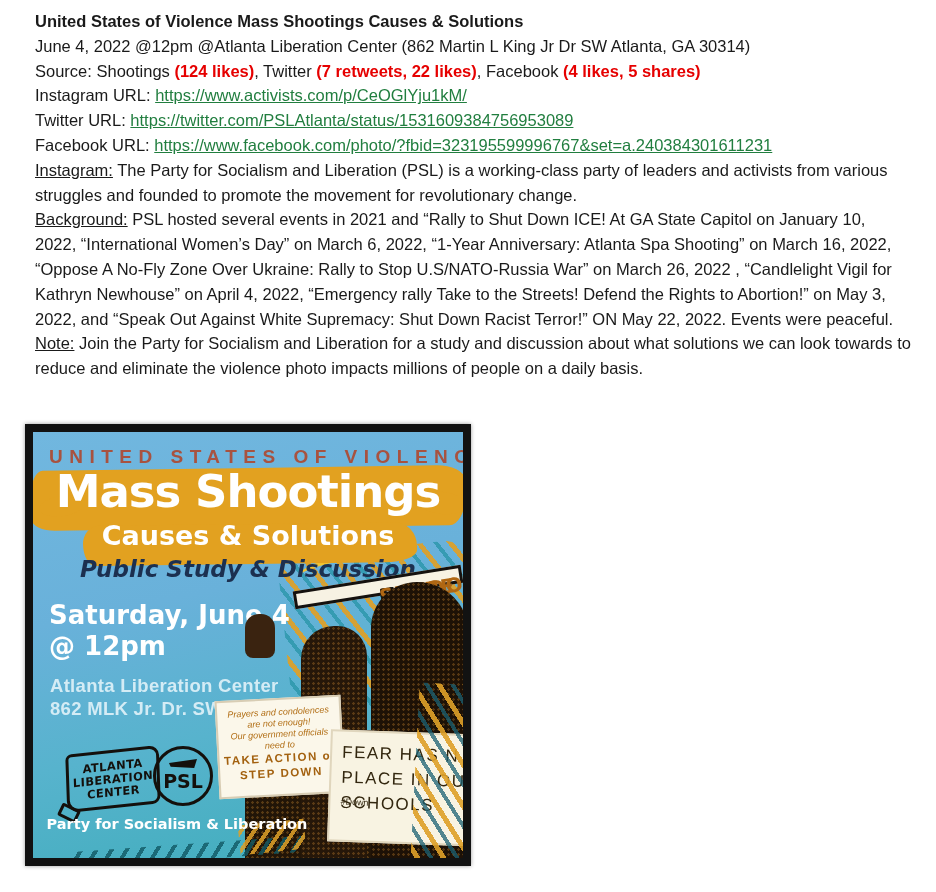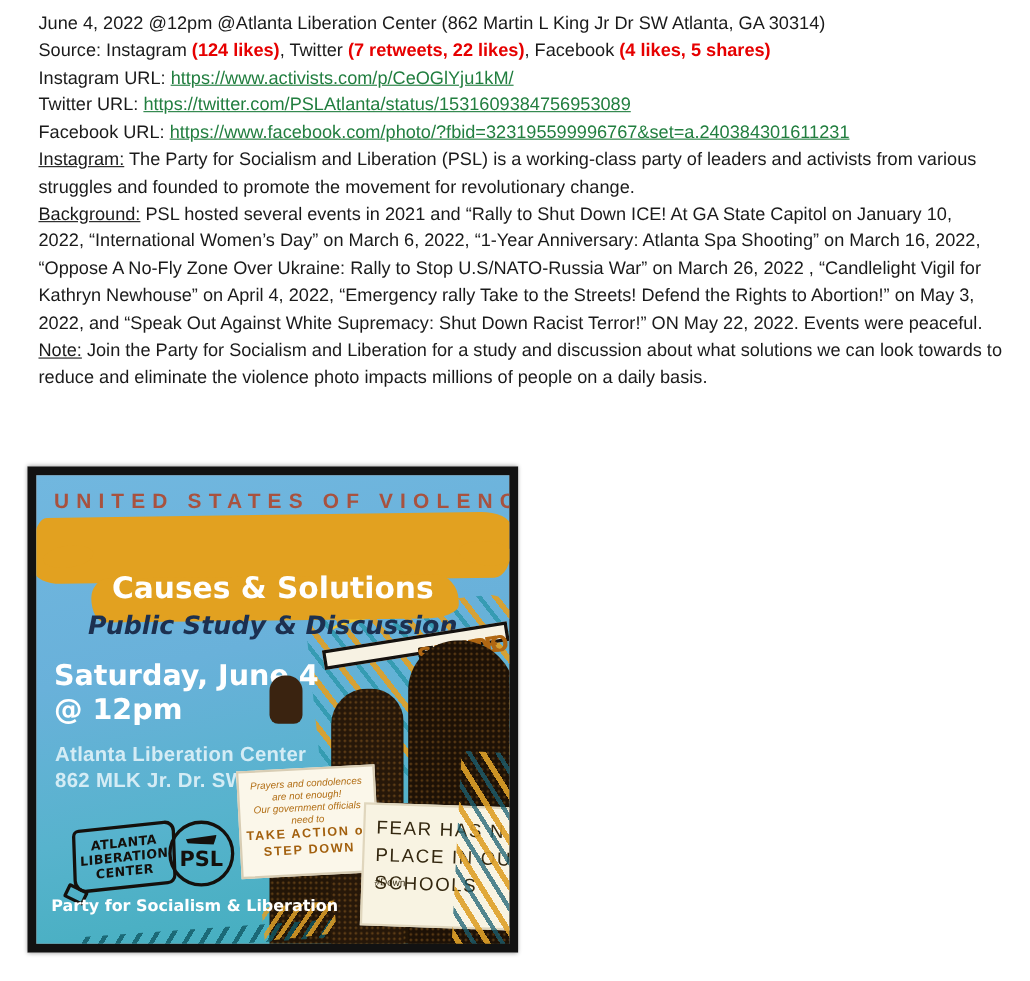--- a/index.html
+++ b/index.html
@@ -119,40 +119,42 @@
 
   .org-line { left:0; top:384px; width:288px; text-align:center; color:#fff;
     font-family:"DejaVu Sans", sans-serif; font-weight:800; font-size:14.5px; }
   .contact-line { left:0; top:403px; width:288px; text-align:center; color:#fff;
     font-family:"DejaVu Sans", sans-serif; font-weight:800; font-size:14px; }
 </style>
 </head>
 <body>
 
 <div class="doc">
+  <p class="b">United States of Violence Mass Shootings Causes &amp; Solutions</p>
   <p>June 4, 2022 @12pm @Atlanta Liberation Center (862 Martin L King Jr Dr SW Atlanta, GA 30314)</p>
-  <p><span>Source: Instagram </span><span class="red">(124 likes)</span><span>, Twitter </span><span class="red">(7 retweets, 22 likes)</span><span>, Facebook </span><span class="red">(4 likes, 5 shares)</span></p>
+  <p><span>Source: Shootings </span><span class="red">(124 likes)</span><span>, Twitter </span><span class="red">(7 retweets, 22 likes)</span><span>, Facebook </span><span class="red">(4 likes, 5 shares)</span></p>
   <p><span>Instagram URL: </span><span class="lnk">https://www.activists.com/p/CeOGlYju1kM/</span></p>
   <p><span>Twitter URL: </span><span class="lnk">https://twitter.com/PSLAtlanta/status/1531609384756953089</span></p>
   <p><span>Facebook URL: </span><span class="lnk">https://www.facebook.com/photo/?fbid=323195599996767&amp;set=a.240384301611231</span></p>
   <p><span class="u">Instagram:</span><span> The Party for Socialism and Liberation (PSL) is a working-class party of leaders and activists from various struggles and founded to promote the movement for revolutionary change.</span></p>
   <p><span class="u">Background:</span><span> PSL hosted several events in 2021 and “Rally to Shut Down ICE! At GA State Capitol on January 10, 2022, “International Women’s Day” on March 6, 2022, “1-Year Anniversary: Atlanta Spa Shooting” on March 16, 2022, “Oppose A No-Fly Zone Over Ukraine: Rally to Stop U.S/NATO-Russia War” on March 26, 2022 , “Candlelight Vigil for Kathryn Newhouse” on April 4, 2022, “Emergency rally Take to the Streets! Defend the Rights to Abortion!” on May 3, 2022, and “Speak Out Against White Supremacy: Shut Down Racist Terror!” ON May 22, 2022. Events were peaceful.</span></p>
   <p><span class="u">Note:</span><span> Join the Party for Socialism and Liberation for a study and discussion about what solutions we can look towards to reduce and eliminate the violence photo impacts millions of people on a daily basis.</span></p>
 </div>
 
 <div class="poster">
 
   <div class="stripes-tr"></div>
   <div class="scribble"></div>
 
   <div class="brush brush-main"></div>
   <div class="brush brush-sub"></div>
   <div class="brush brush-lump1"></div>
   <div class="brush brush-lump2"></div>
   <div class="kicker">UNITED STATES OF VIOLENCE</div>
+  <div class="poster-title">Mass Shootings</div>
   <div class="poster-subtitle">Causes &amp; Solutions</div>
   <div class="tagline">Public Study &amp; Discussion</div>
 
   <div class="when">
     <div>Saturday, June 4</div>
     <div>@ 12pm</div>
   </div>
   <div class="where">
     <div>Atlanta Liberation Center</div>
     <div>862 MLK Jr. Dr. SW</div>

